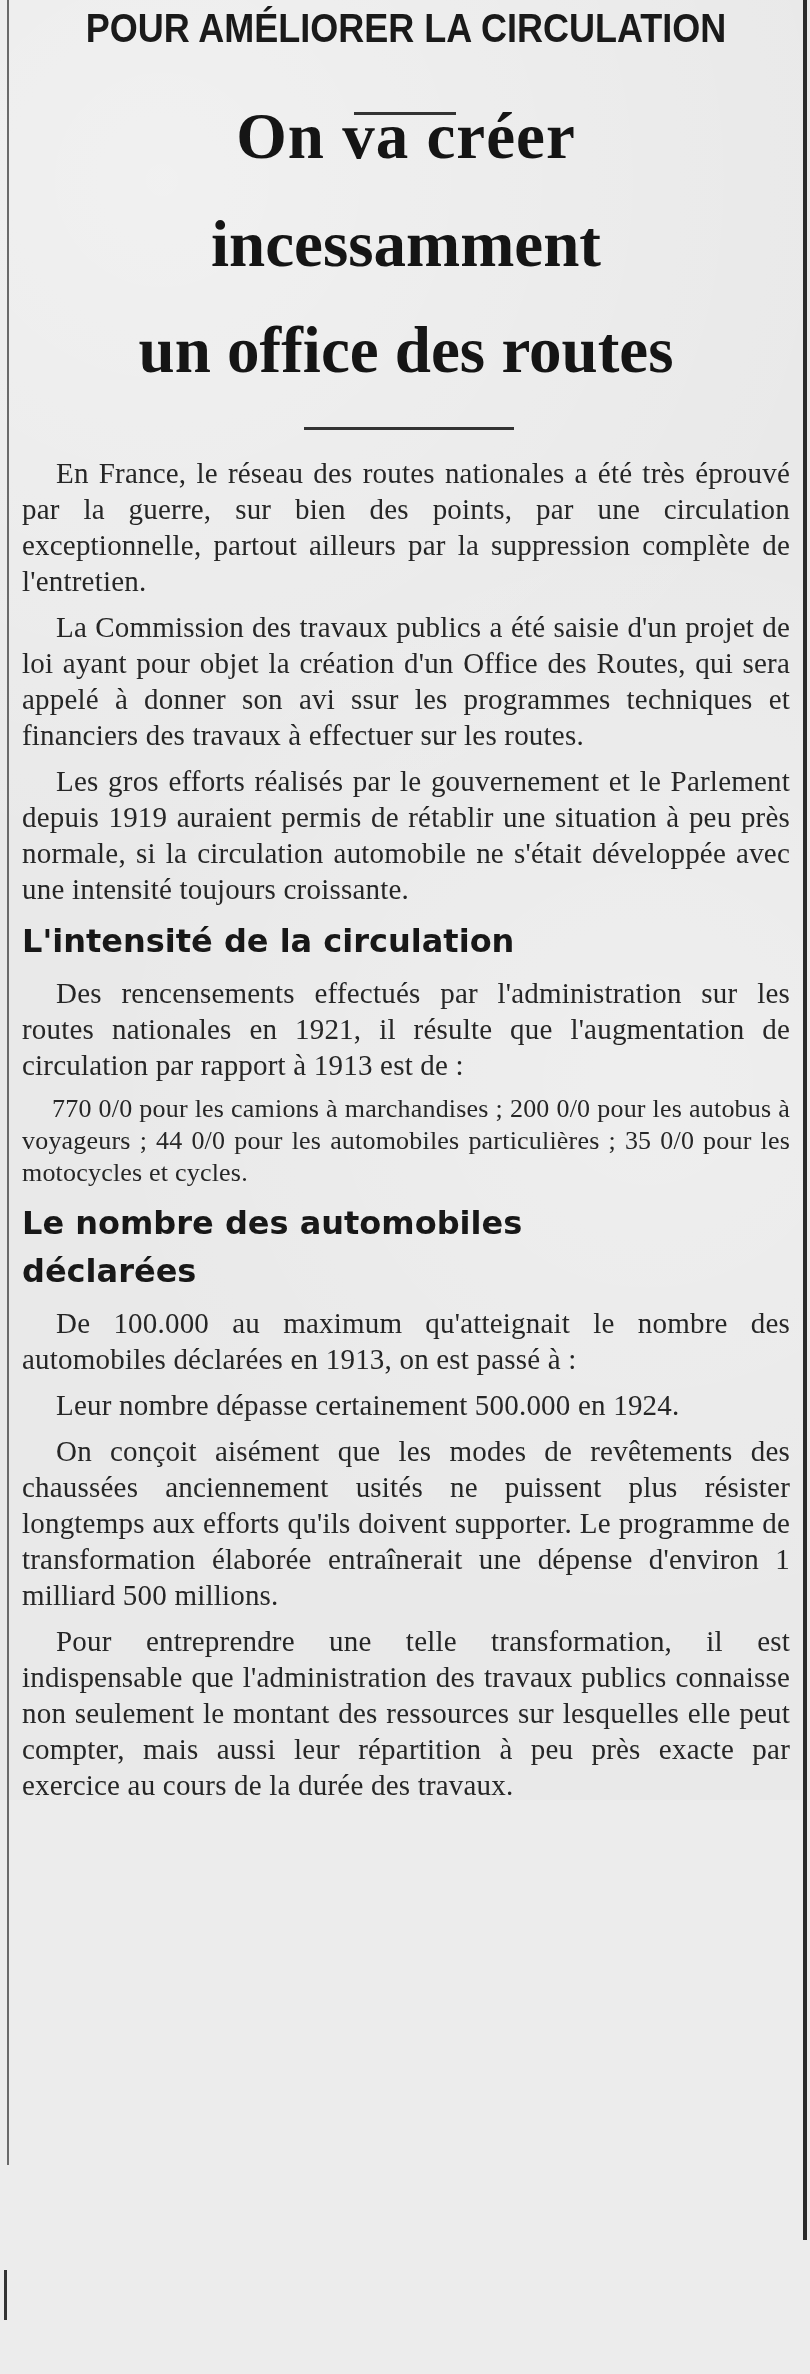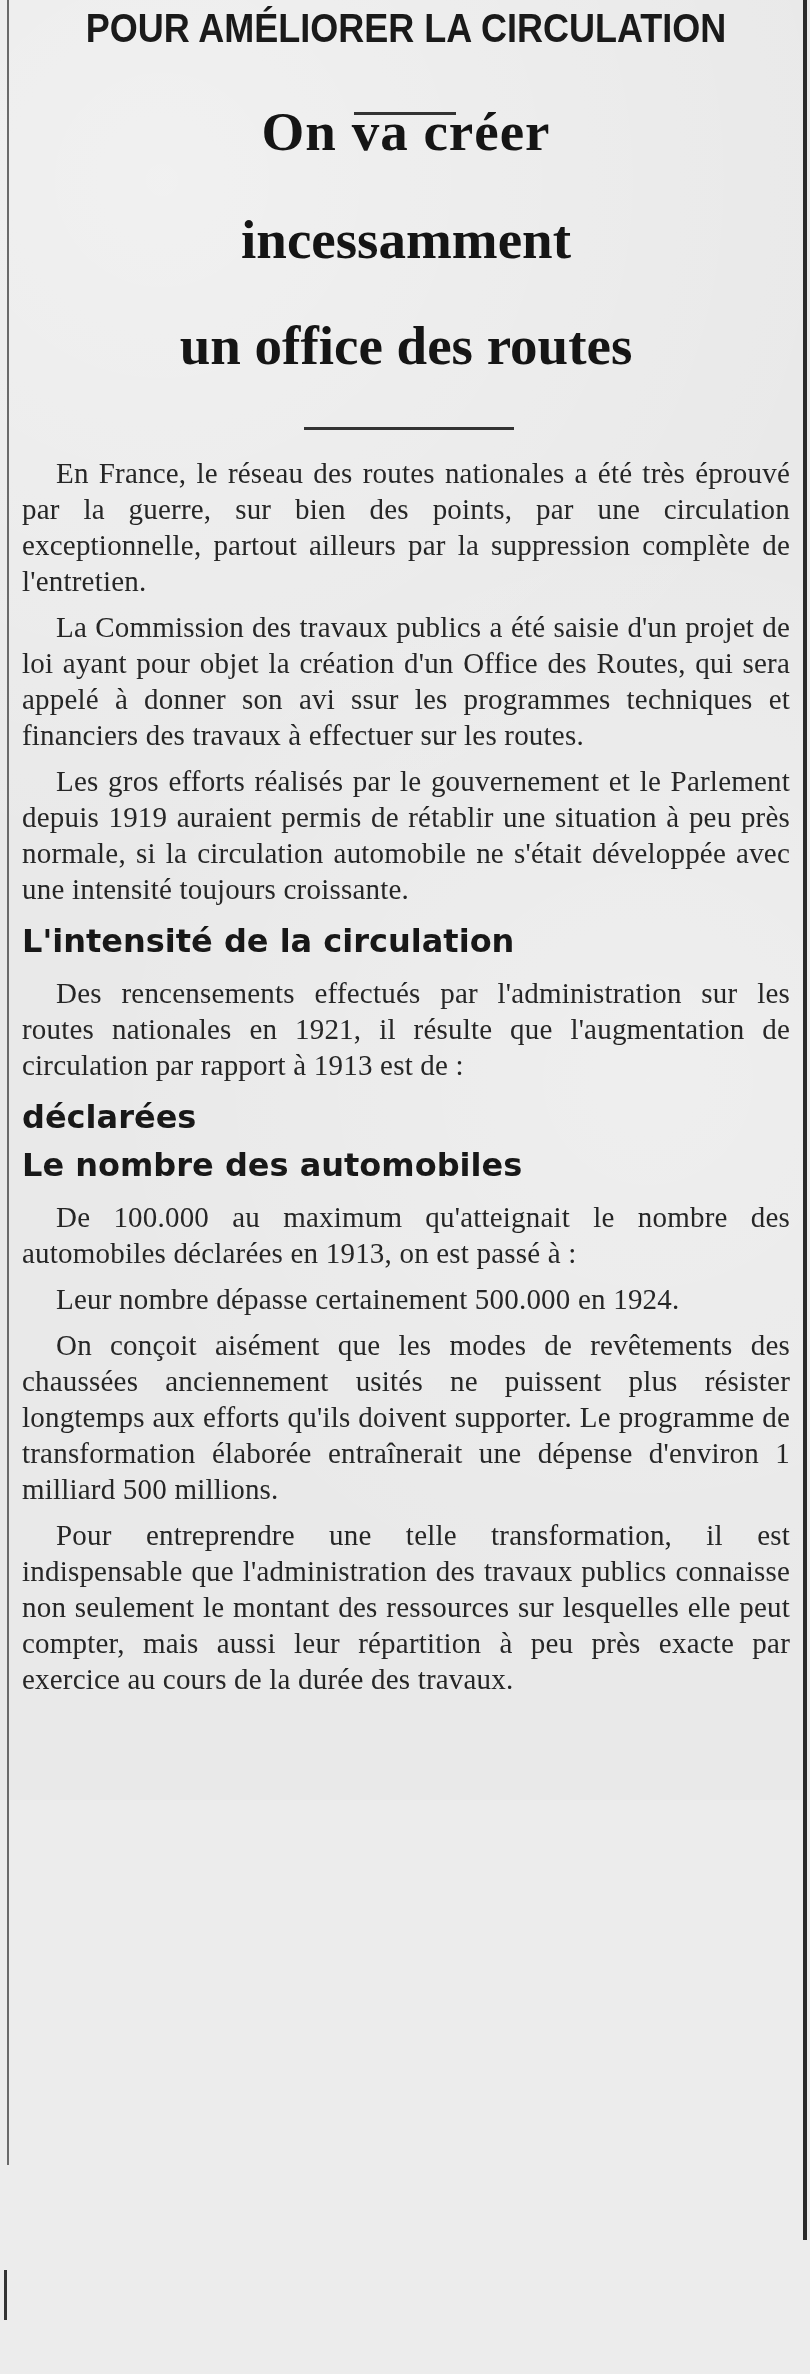--- a/index.html
+++ b/index.html
@@ -54,21 +54,21 @@
   .short-rule {
     position: absolute; left: 334px; top: 112px; width: 102px; height: 3px;
     background: #333;
   }
   .headline {
     position: absolute;
     left: 0; width: 772px;
     text-align: center;
     font-family: "Liberation Serif", "DejaVu Serif", serif;
     font-weight: bold;
-    font-size: 55px;
+    font-size: 65px;
     line-height: 1;
     color: #151515;
     white-space: nowrap;
   }
   .hl1 { top: 104px; letter-spacing: 1px; }
   .hl2 { top: 212px; letter-spacing: 0px; }
   .hl3 { top: 318px; letter-spacing: 0px; }
   .mid-rule {
     position: absolute; left: 284px; top: 427px; width: 210px; height: 3px;
     background: #333;
@@ -123,24 +123,25 @@
 
     <div class="mid-rule"></div>
 
     <div class="body-text b1">
       <p>En France, le réseau des routes nationales a été très éprouvé par la guerre, sur bien des points, par une circulation exceptionnelle, partout ailleurs par la suppression complète de l'entretien.</p>
       <p>La Commission des travaux publics a été saisie d'un projet de loi ayant pour objet la création d'un Office des Routes, qui sera appelé à donner son avi ssur les programmes techniques et financiers des travaux à effectuer sur les routes.</p>
       <p>Les gros efforts réalisés par le gouvernement et le Parlement depuis 1919 auraient permis de rétablir une situation à peu près normale, si la circulation automobile ne s'était développée avec une intensité toujours croissante.</p>
 
       <div class="subhead">L'intensité de la circulation</div>
       <p>Des rencensements effectués par l'administration sur les routes nationales en 1921, il résulte que l'augmentation de circulation par rapport à 1913 est de :</p>
+      <p class="list">770 0/0 pour les camions à marchandises ; 200 0/0 pour les autobus à voyageurs ; 44 0/0 pour les automobiles particulières ; 35 0/0 pour les motocycles et cycles.</p>
 
       <div class="subhead">
+        <div>Le nombre des automobiles</div>
         <div>déclarées</div>
-        <div>Le nombre des automobiles</div>
       </div>
       <p>De 100.000 au maximum qu'atteignait le nombre des automobiles déclarées en 1913, on est passé à :</p>
       <p>Leur nombre dépasse certainement 500.000 en 1924.</p>
       <p>On conçoit aisément que les modes de revêtements des chaussées anciennement usités ne puissent plus résister longtemps aux efforts qu'ils doivent supporter. Le programme de transformation élaborée entraînerait une dépense d'environ 1 milliard 500 millions.</p>
       <p>Pour entreprendre une telle transformation, il est indispensable que l'administration des travaux publics connaisse non seulement le montant des ressources sur lesquelles elle peut compter, mais aussi leur répartition à peu près exacte par exercice au cours de la durée des travaux.</p>
     </div>
   </div>
 </div>
 
 </body></html>

